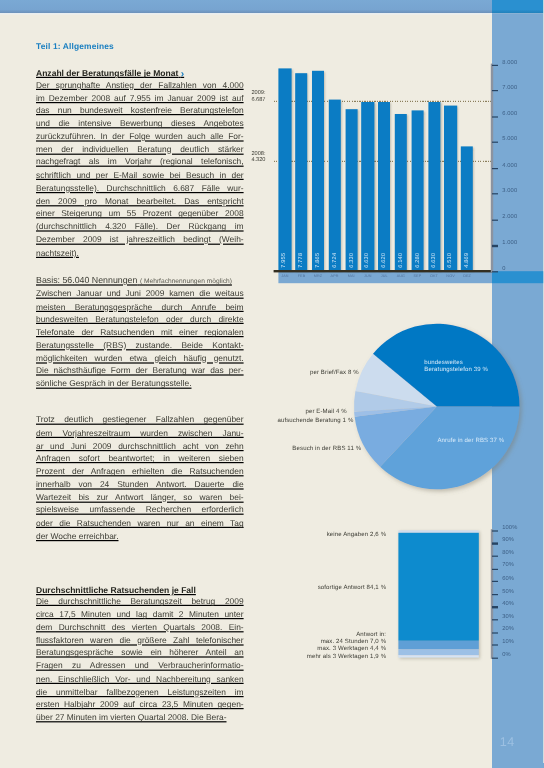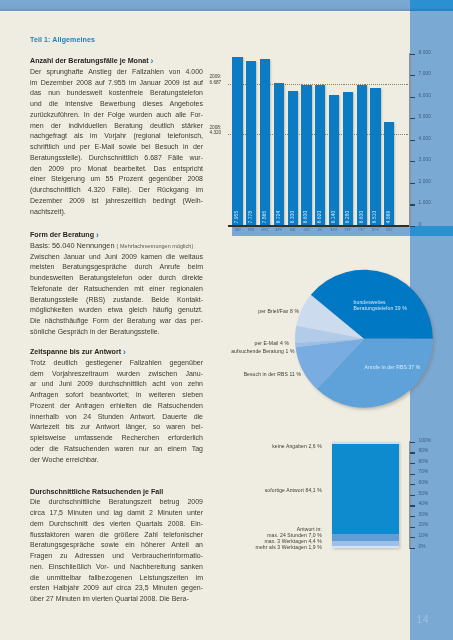--- a/index.html
+++ b/index.html
@@ -10,21 +10,21 @@
       background:linear-gradient(to bottom,#7aa9d4 0%,#77a4d0 72%,#6d90b8 100%);}
   .topbar-right{position:absolute;left:410px;top:0;width:43px;height:11px;
       background:linear-gradient(to bottom,#2a90d0 0%,#2a90d0 72%,#2180b9 100%);}
   .toprule{position:absolute;left:0;top:11px;width:410px;height:1.3px;background:#eef3f6;}
   .rightband{position:absolute;left:410px;top:11px;width:43px;height:629px;background:#7aa9d3;}
   .pagenum{position:absolute;left:416.5px;top:613.5px;color:#9cc0e2;font-size:10.5px;line-height:11px;letter-spacing:.3px;}
 
   
   .col{position:absolute;left:30px;top:0;width:173px;}
   .kicker{position:absolute;top:36.2px;left:0;color:#1a7fc1;font-size:7px;font-weight:bold;letter-spacing:.12px;}
-  .blk{position:absolute;left:0;width:173px;}
+  .blk{position:absolute;left:0;width:173px;text-decoration:underline;}
   .hd{font-size:7.1px;font-weight:bold;color:#25251f;letter-spacing:.01px;line-height:10.75px;white-space:nowrap;}
   .hd .arrow{color:#1a7fc1;font-weight:bold;font-size:8.6px;position:relative;top:0.5px;}
   .ln{font-size:7px;color:#3b3b33;line-height:10.75px;letter-spacing:0px;
       text-align:justify;text-align-last:justify;white-space:pre-wrap;}
   .ln.last{text-align-last:left;}
   .basis{font-size:7.35px;color:#3b3b33;line-height:10.75px;}
   .basis .note{font-size:5.5px;color:#59584e;letter-spacing:.02px;}
   
   .chart1{position:absolute;left:0;top:0;width:453px;height:640px;}
   .c1-band{position:absolute;left:231.9px;top:226.4px;width:178.1px;height:9.6px;background:#7aa8d2;}
@@ -79,33 +79,31 @@
       <div class="ln">nachgefragt als im Vorjahr (regional telefonisch,</div>
       <div class="ln">schriftlich und per E-Mail sowie bei Besuch in der</div>
       <div class="ln">Beratungsstelle). Durchschnittlich 6.687 Fälle wur-</div>
       <div class="ln">den 2009 pro Monat bearbeitet. Das entspricht</div>
       <div class="ln">einer Steigerung um 55 Prozent gegenüber 2008</div>
       <div class="ln">(durchschnittlich 4.320 Fälle). Der Rückgang im</div>
       <div class="ln">Dezember 2009 ist jahreszeitlich bedingt (Weih-</div>
       <div class="ln last">nachtszeit).</div>
     </div>
     <div class="blk" style="top:229px">
-      <div class="hd"><span>Form der Beratung</span> <span class="arrow">›</span></div>
       <div class="basis"><span>Basis: 56.040 Nennungen</span> <span class="note">( Mehrfachnennungen möglich)</span></div>
       <div class="ln">Zwischen Januar und Juni 2009 kamen die weitaus</div>
       <div class="ln">meisten Beratungsgespräche durch Anrufe beim</div>
       <div class="ln">bundesweiten Beratungstelefon oder durch direkte</div>
       <div class="ln">Telefonate der Ratsuchenden mit einer regionalen</div>
       <div class="ln">Beratungsstelle (RBS) zustande. Beide Kontakt-</div>
       <div class="ln">möglichkeiten wurden etwa gleich häufig genutzt.</div>
       <div class="ln">Die nächsthäufige Form der Beratung war das per-</div>
       <div class="ln last">sönliche Gespräch in der Beratungsstelle.</div>
     </div>
     <div class="blk" style="top:346.2px">
-      <div class="hd"><span>Zeitspanne bis zur Antwort</span> <span class="arrow">›</span></div>
       <div class="ln">Trotz deutlich gestiegener Fallzahlen gegenüber</div>
       <div class="ln">dem Vorjahreszeitraum wurden zwischen Janu-</div>
       <div class="ln">ar und Juni 2009 durchschnittlich acht von zehn</div>
       <div class="ln">Anfragen sofort beantwortet; in weiteren sieben</div>
       <div class="ln">Prozent der Anfragen erhielten die Ratsuchenden</div>
       <div class="ln">innerhalb von 24 Stunden Antwort. Dauerte die</div>
       <div class="ln">Wartezeit bis zur Antwort länger, so waren bei-</div>
       <div class="ln">spielsweise umfassende Recherchen erforderlich</div>
       <div class="ln">oder die Ratsuchenden waren nur an einem Tag</div>
       <div class="ln last">der Woche erreichbar.</div>

